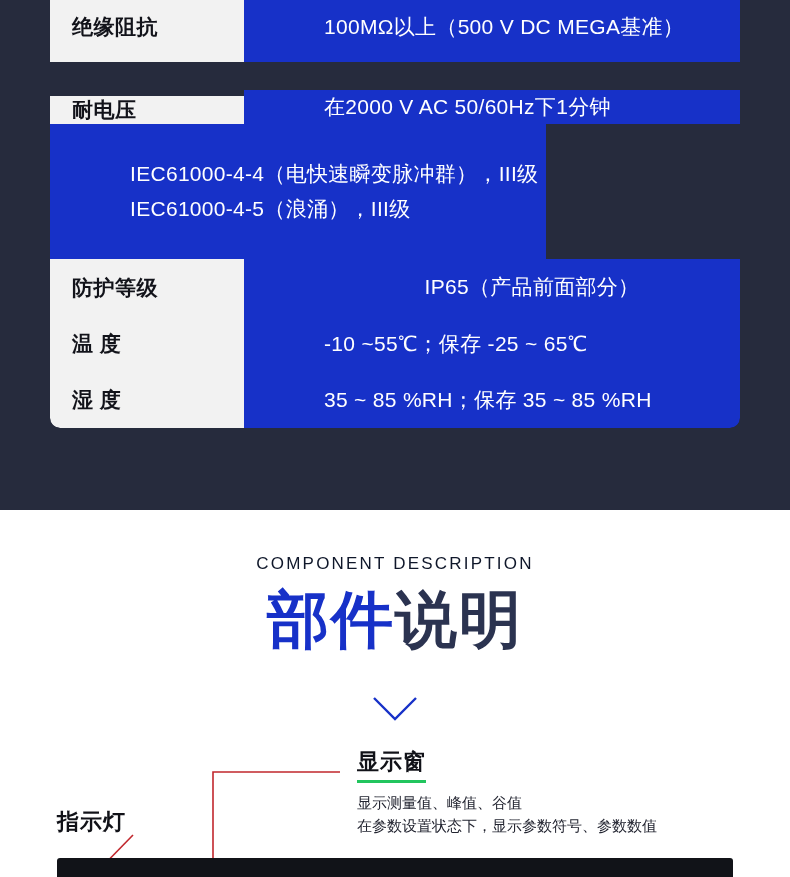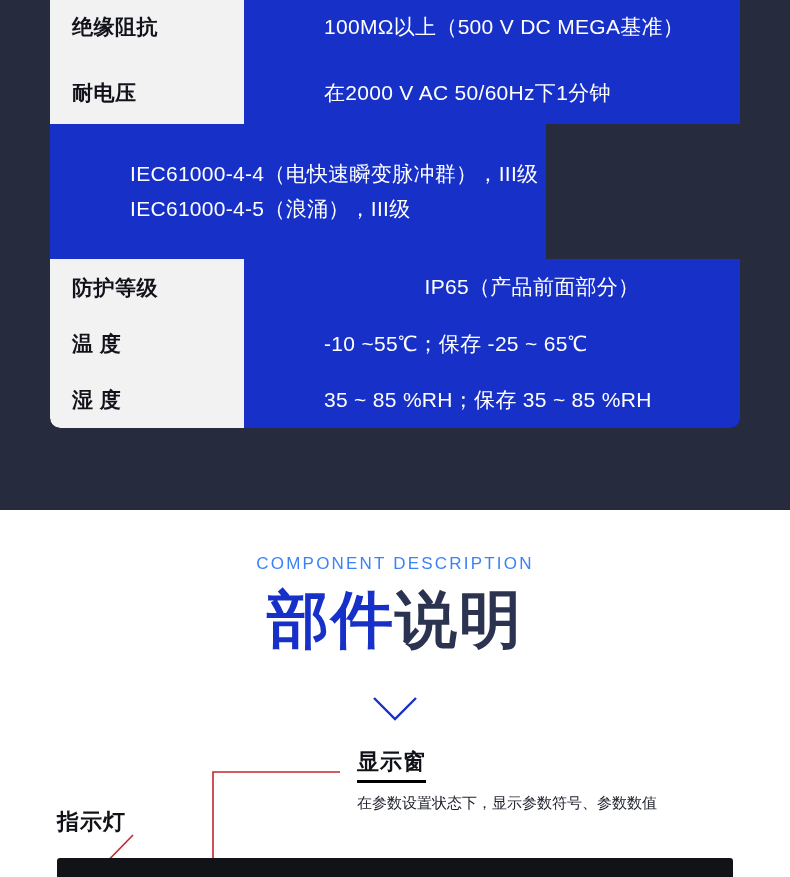--- a/index.html
+++ b/index.html
@@ -61,21 +61,21 @@
     justify-content: center;
     padding-left: 42px;
     letter-spacing: 0.3px;
   }
   .spec-value .line {
     line-height: 1.62;
     white-space: nowrap;
     margin-left: 38px;
   }
   .r-insulation { height: 70px; }
-  .r-voltage    { height: 62px; }
+  .r-voltage    { height: 62px; align-items: flex-end; }
   .r-emc        { height: 135px; }
   .r-protect    { height: 57px; text-align: center; }
   .r-temp       { height: 56px; }
   .r-humid      { height: 56px; }
 
   .spec-row:last-child .spec-label { border-bottom-left-radius: 10px; }
   .spec-row:last-child .spec-value { border-bottom-right-radius: 10px; }
 
   
   .desc-section {
@@ -86,21 +86,21 @@
     height: 367px;
     background: #ffffff;
   }
   .eyebrow {
     position: absolute;
     top: 44px;
     width: 790px;
     text-align: center;
     font-size: 17px;
     letter-spacing: 2.2px;
-    color: #3b82f6;
+    color: #0f172a;
     font-weight: 500;
   }
   .headline {
     position: absolute;
     top: 76px;
     width: 790px;
     text-align: center;
     font-size: 62px;
     font-weight: bold;
     letter-spacing: 2px;
@@ -129,21 +129,21 @@
     color: #222430;
     line-height: 1.5;
     white-space: nowrap;
   }
   .display-callout {
     position: absolute;
     left: 357px;
     top: 237px;
   }
   .display-callout .callout-title {
-    border-bottom: 3px solid #000000;
+    border-bottom: 3px solid #22c55e;
     display: inline-block;
     padding-bottom: 3px;
     margin-bottom: 9px;
   }
   .indicator-callout {
     position: absolute;
     left: 57px;
     top: 297px;
   }
 
@@ -233,20 +233,21 @@
     </svg>
   </div>
 
   <svg class="leaders">
     <polyline points="340,262 213,262 213,367" fill="none" stroke="#c1272d" stroke-width="1.6"></polyline>
     <line x1="133" y1="325" x2="92" y2="367" stroke="#c1272d" stroke-width="1.6"></line>
   </svg>
 
   <div class="display-callout">
     <div class="callout-title">显示窗</div>
+    <div class="callout-line">显示测量值、峰值、谷值</div>
     <div class="callout-line">在参数设置状态下，显示参数符号、参数数值</div>
   </div>
 
   <div class="indicator-callout">
     <div class="callout-title">指示灯</div>
   </div>
 
   <div class="device-strip"></div>
 </section>
 

